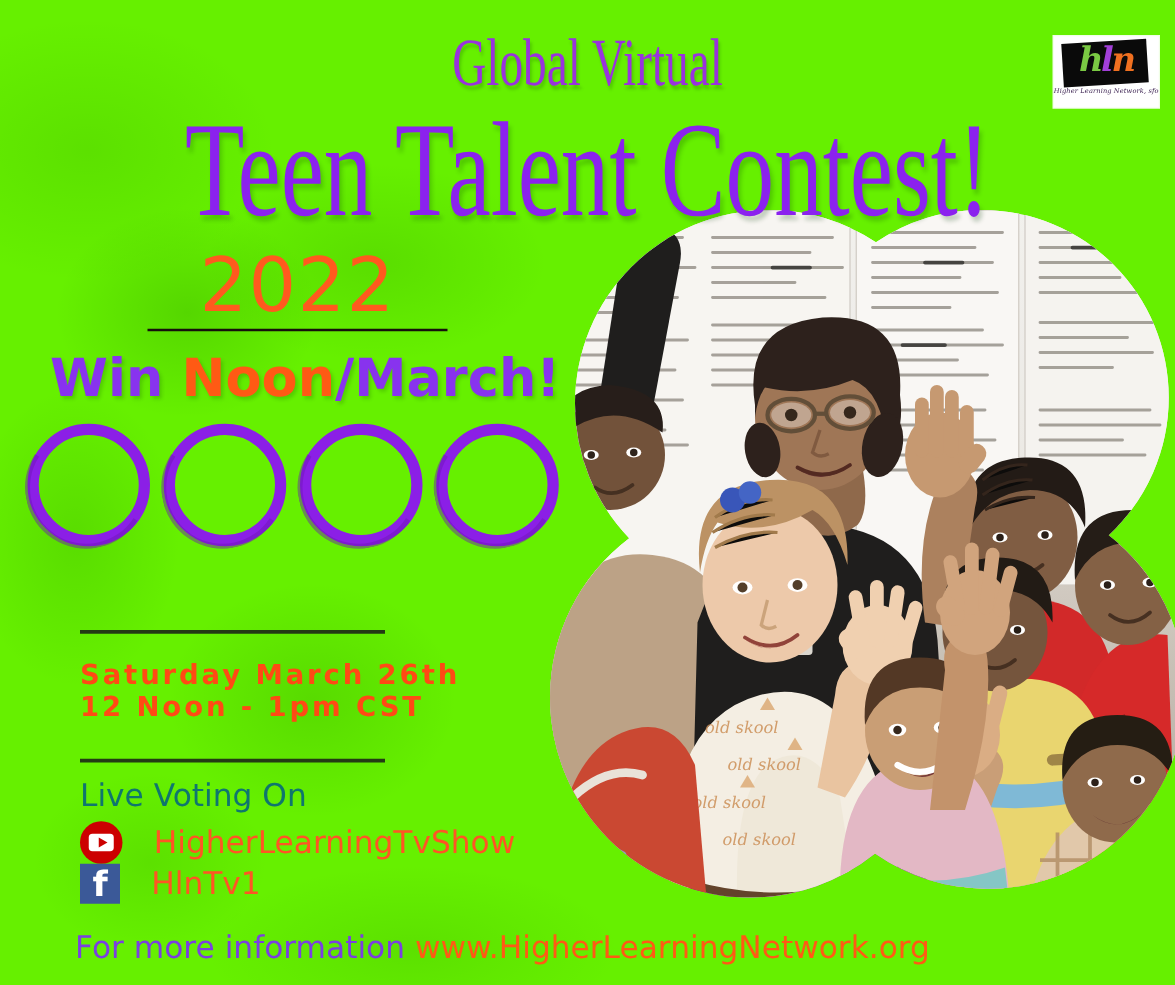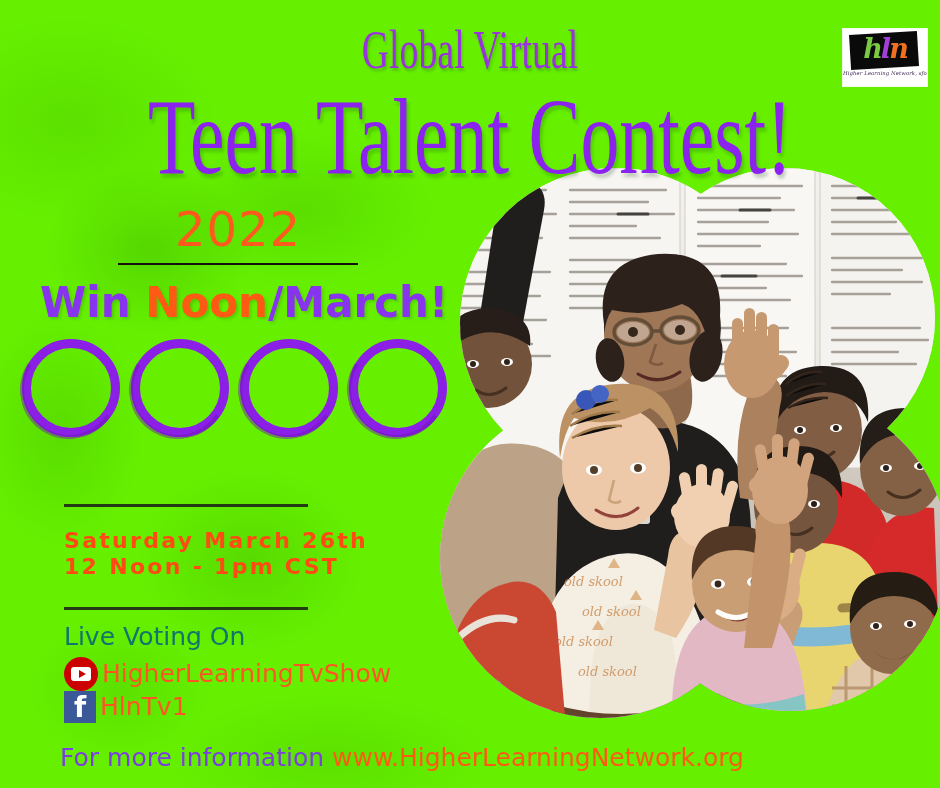--- a/index.html
+++ b/index.html
@@ -118,21 +118,21 @@
   }
 
   
   .year {
     position: absolute;
     left: 88px;
     top: 196px;
     width: 300px;
     text-align: center;
     font-family: "DejaVu Sans", sans-serif;
-    font-size: 48px;
+    font-size: 60px;
     line-height: 66px;
     color: #ff5a1e;
     letter-spacing: 1px;
   }
 
   .rule-year {
     position: absolute;
     left: 118px;
     top: 263px;
     width: 240px;
@@ -230,21 +230,21 @@
     font-size: 25px;
     line-height: 30px;
     color: #0f766e;
   }
 
   .social-row {
     position: absolute;
     left: 64px;
     display: flex;
     align-items: center;
-    gap: 4px;
+    gap: 25px;
   }
   .social-row.yt { top: 657px; }
   .social-row.fb { top: 691px; }
 
   .yt-icon {
     width: 34px;
     height: 34px;
     border-radius: 50%;
     background: #cc0000;
     display: flex;

